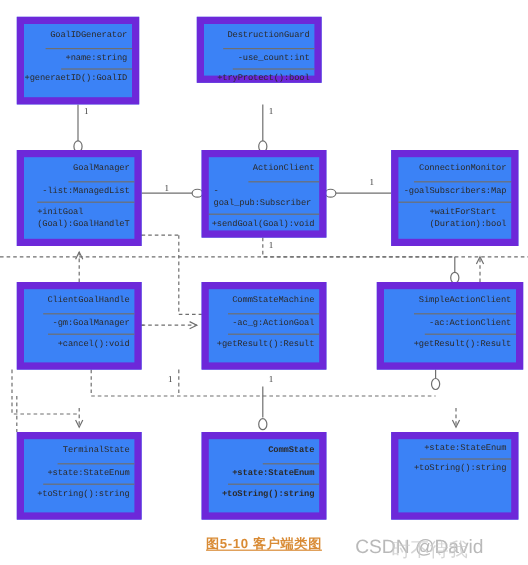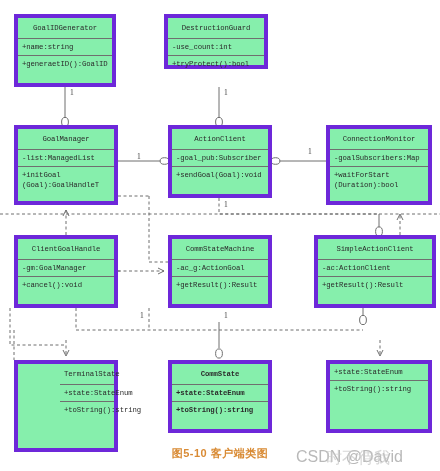--- a/index.html
+++ b/index.html
@@ -13,25 +13,26 @@
   #diagram{
     position:absolute;left:0;top:0;width:440px;height:471px;
   }
   svg#wires{
     position:absolute;left:0;top:0;width:440px;height:471px;
     pointer-events:none;
   }
   .umlbox{
     position:absolute;
     box-sizing:border-box;
-    border:4px solid #6d28d9;
-    background:#86efac;
+    border:6px solid #6d28d9;
+    background:#3b82f6;
     display:flex;
     flex-direction:column;
     z-index:3;
+    align-items:flex-end;
   }
   .umlbox .sect{
     box-sizing:border-box;
     padding:3px 4px 3px 4px;
     font-size:7.3px;
     line-height:10px;
     color:#2b2b2b;
     letter-spacing:-0.1px;
     white-space:pre-line;
   }
@@ -59,21 +60,21 @@
     position:absolute;
     left:0;top:446px;width:440px;
     text-align:center;
     font-family:"Liberation Sans","DejaVu Sans",sans-serif;
     font-size:11px;
     font-weight:bold;
     color:#d98b35;
     letter-spacing:0.5px;
     z-index:5;
   }
-  #caption .cap-text{display:inline-block;}
+  #caption .cap-text{display:inline-block;text-decoration:underline;}
   #watermark{
     position:absolute;
     left:296px;top:448px;
     font-family:"Liberation Sans","DejaVu Sans",sans-serif;
     font-size:16px;
     color:#b9b9b9;
     z-index:5;
     white-space:nowrap;
   }
   #watermark .wm-cn{
@@ -192,21 +193,21 @@
     <div class="sect attrs">-ac_g:ActionGoal</div>
     <div class="sect ops">+getResult():Result</div>
   </div>
 
   <div class="umlbox" style="left:314px;top:235px;width:122px;height:73px;">
     <div class="sect name">SimpleActionClient</div>
     <div class="sect attrs">-ac:ActionClient</div>
     <div class="sect ops">+getResult():Result</div>
   </div>
 
-  <div class="umlbox" style="left:14px;top:360px;width:104px;height:92px;padding-left:42px;">
+  <div class="umlbox" style="left:14px;top:360px;width:104px;height:73px;padding-left:42px;">
     <div class="sect name">TerminalState</div>
     <div class="sect attrs">+state:StateEnum</div>
     <div class="sect ops">+toString():string</div>
   </div>
 
   <div class="umlbox" style="left:168px;top:360px;width:104px;height:73px;font-weight:bold;">
     <div class="sect name">CommState</div>
     <div class="sect attrs">+state:StateEnum</div>
     <div class="sect ops">+toString():string</div>
   </div>

